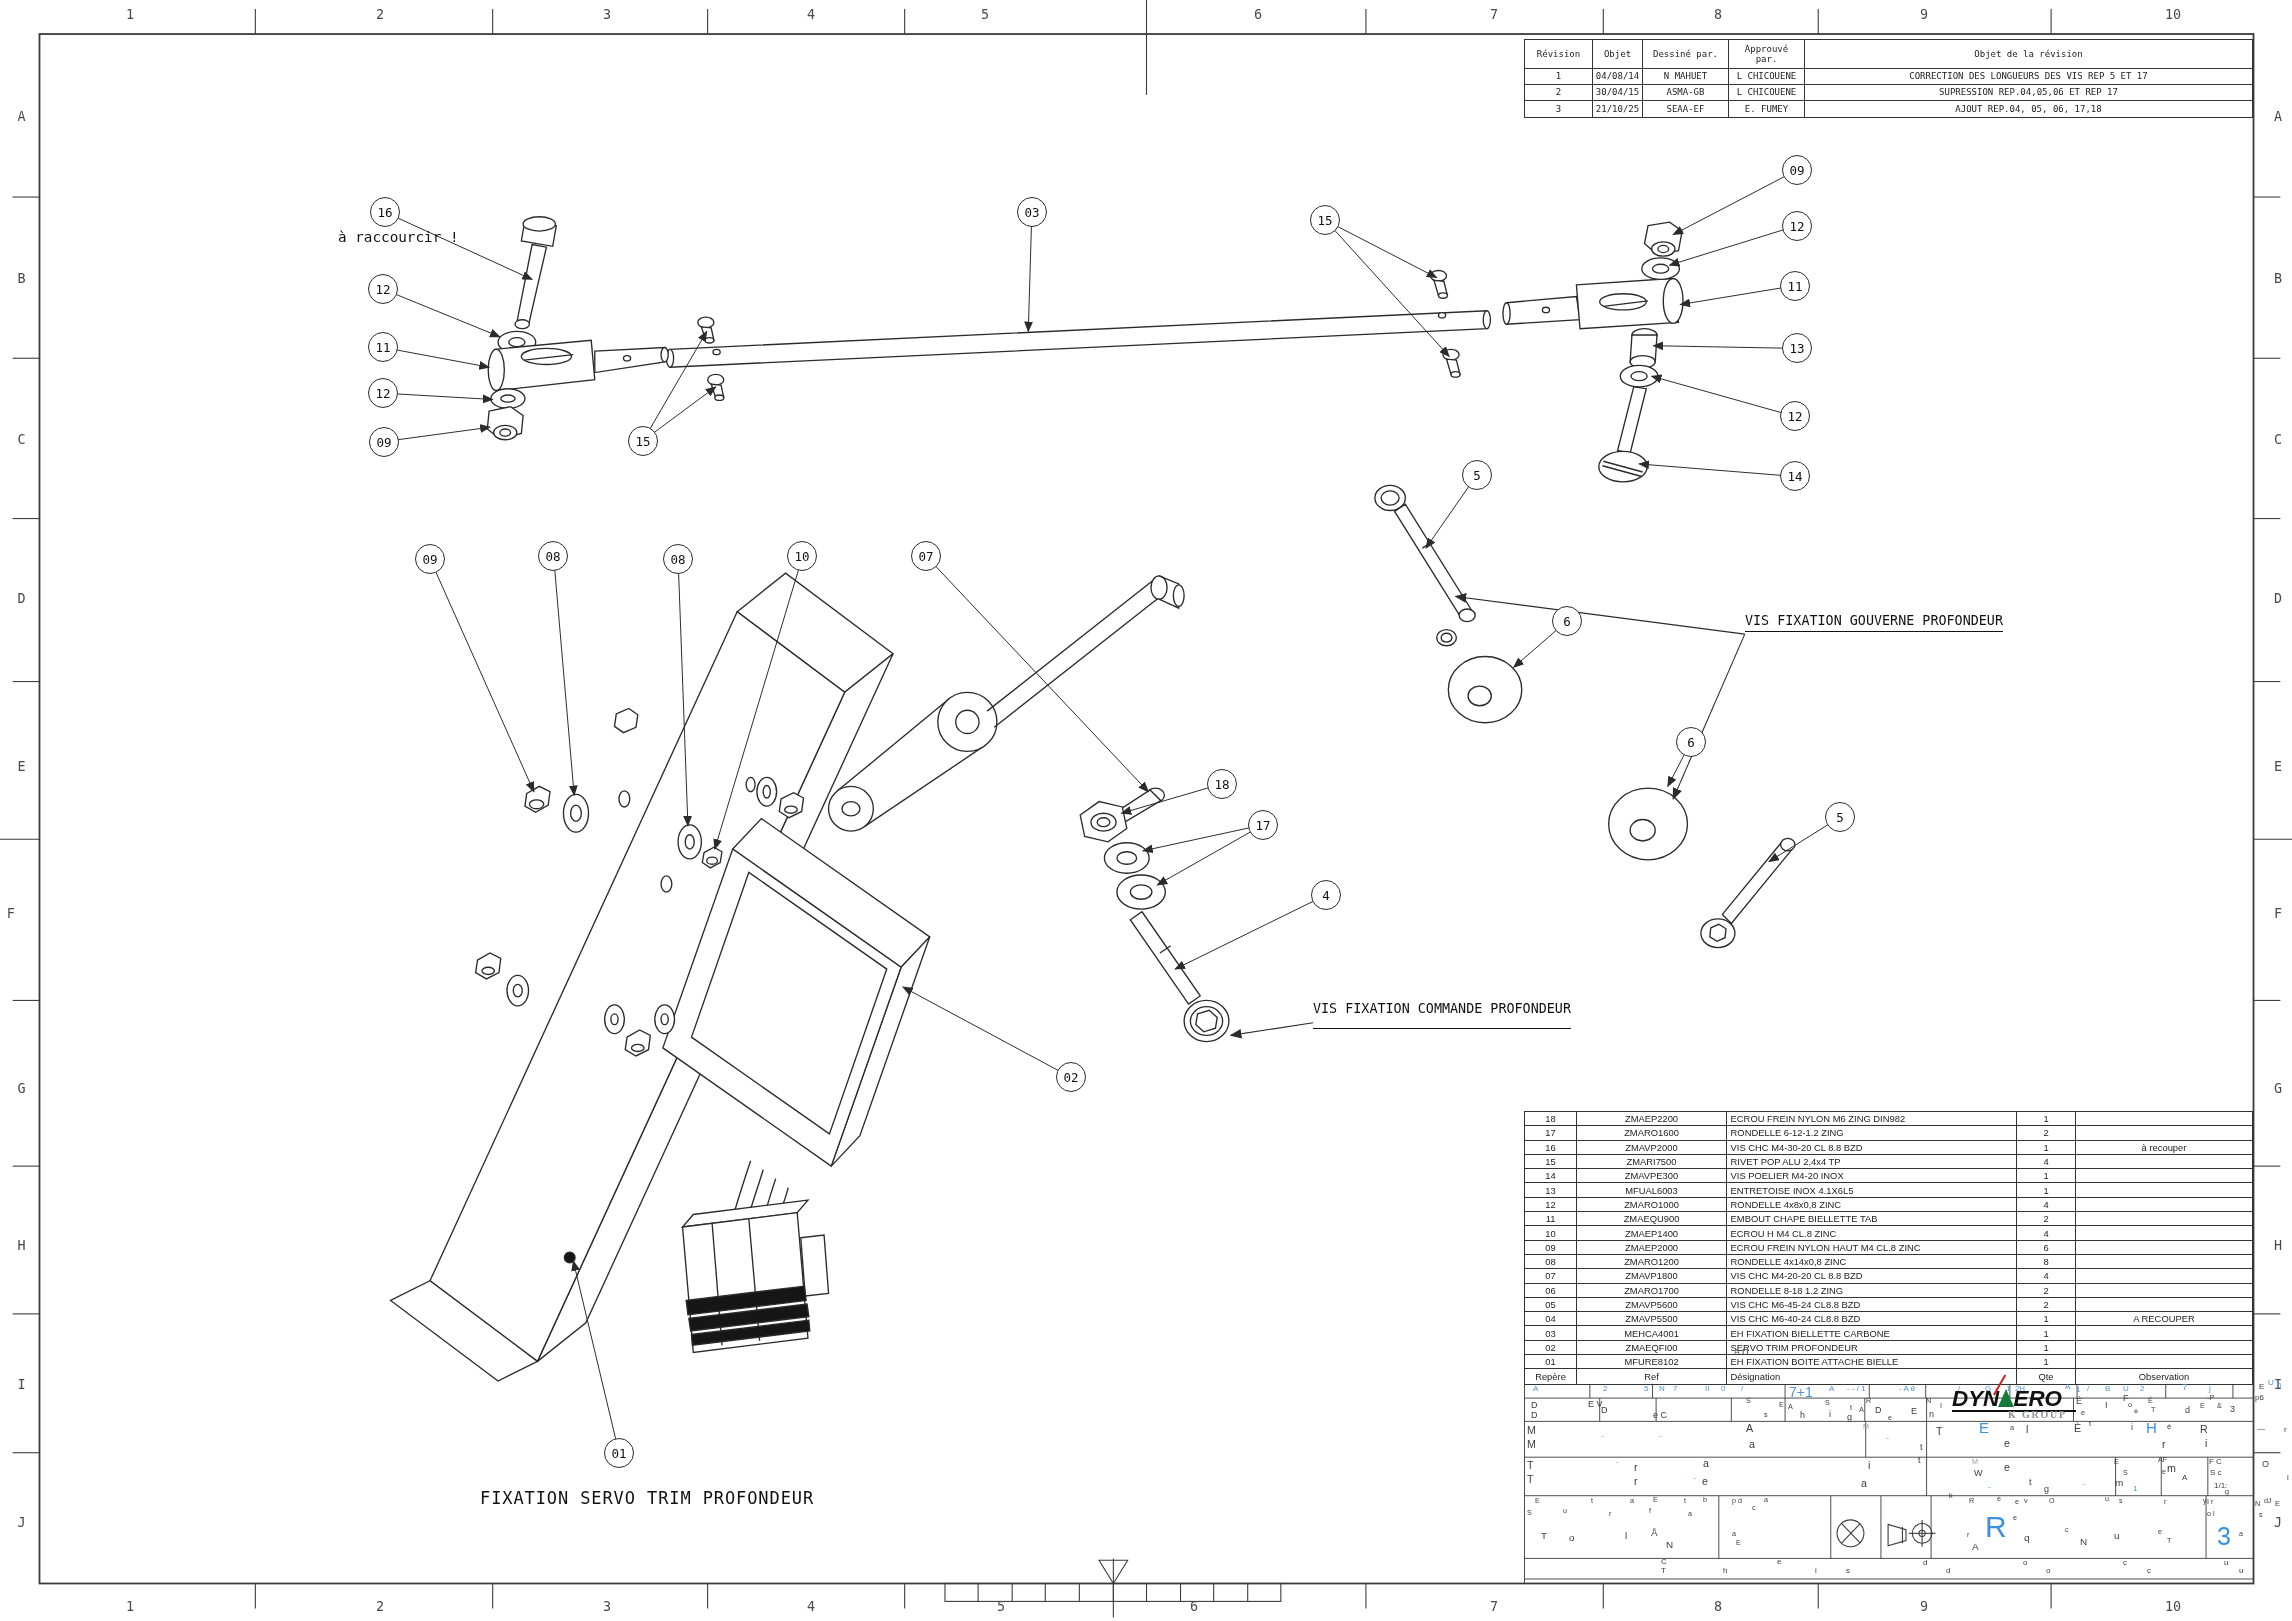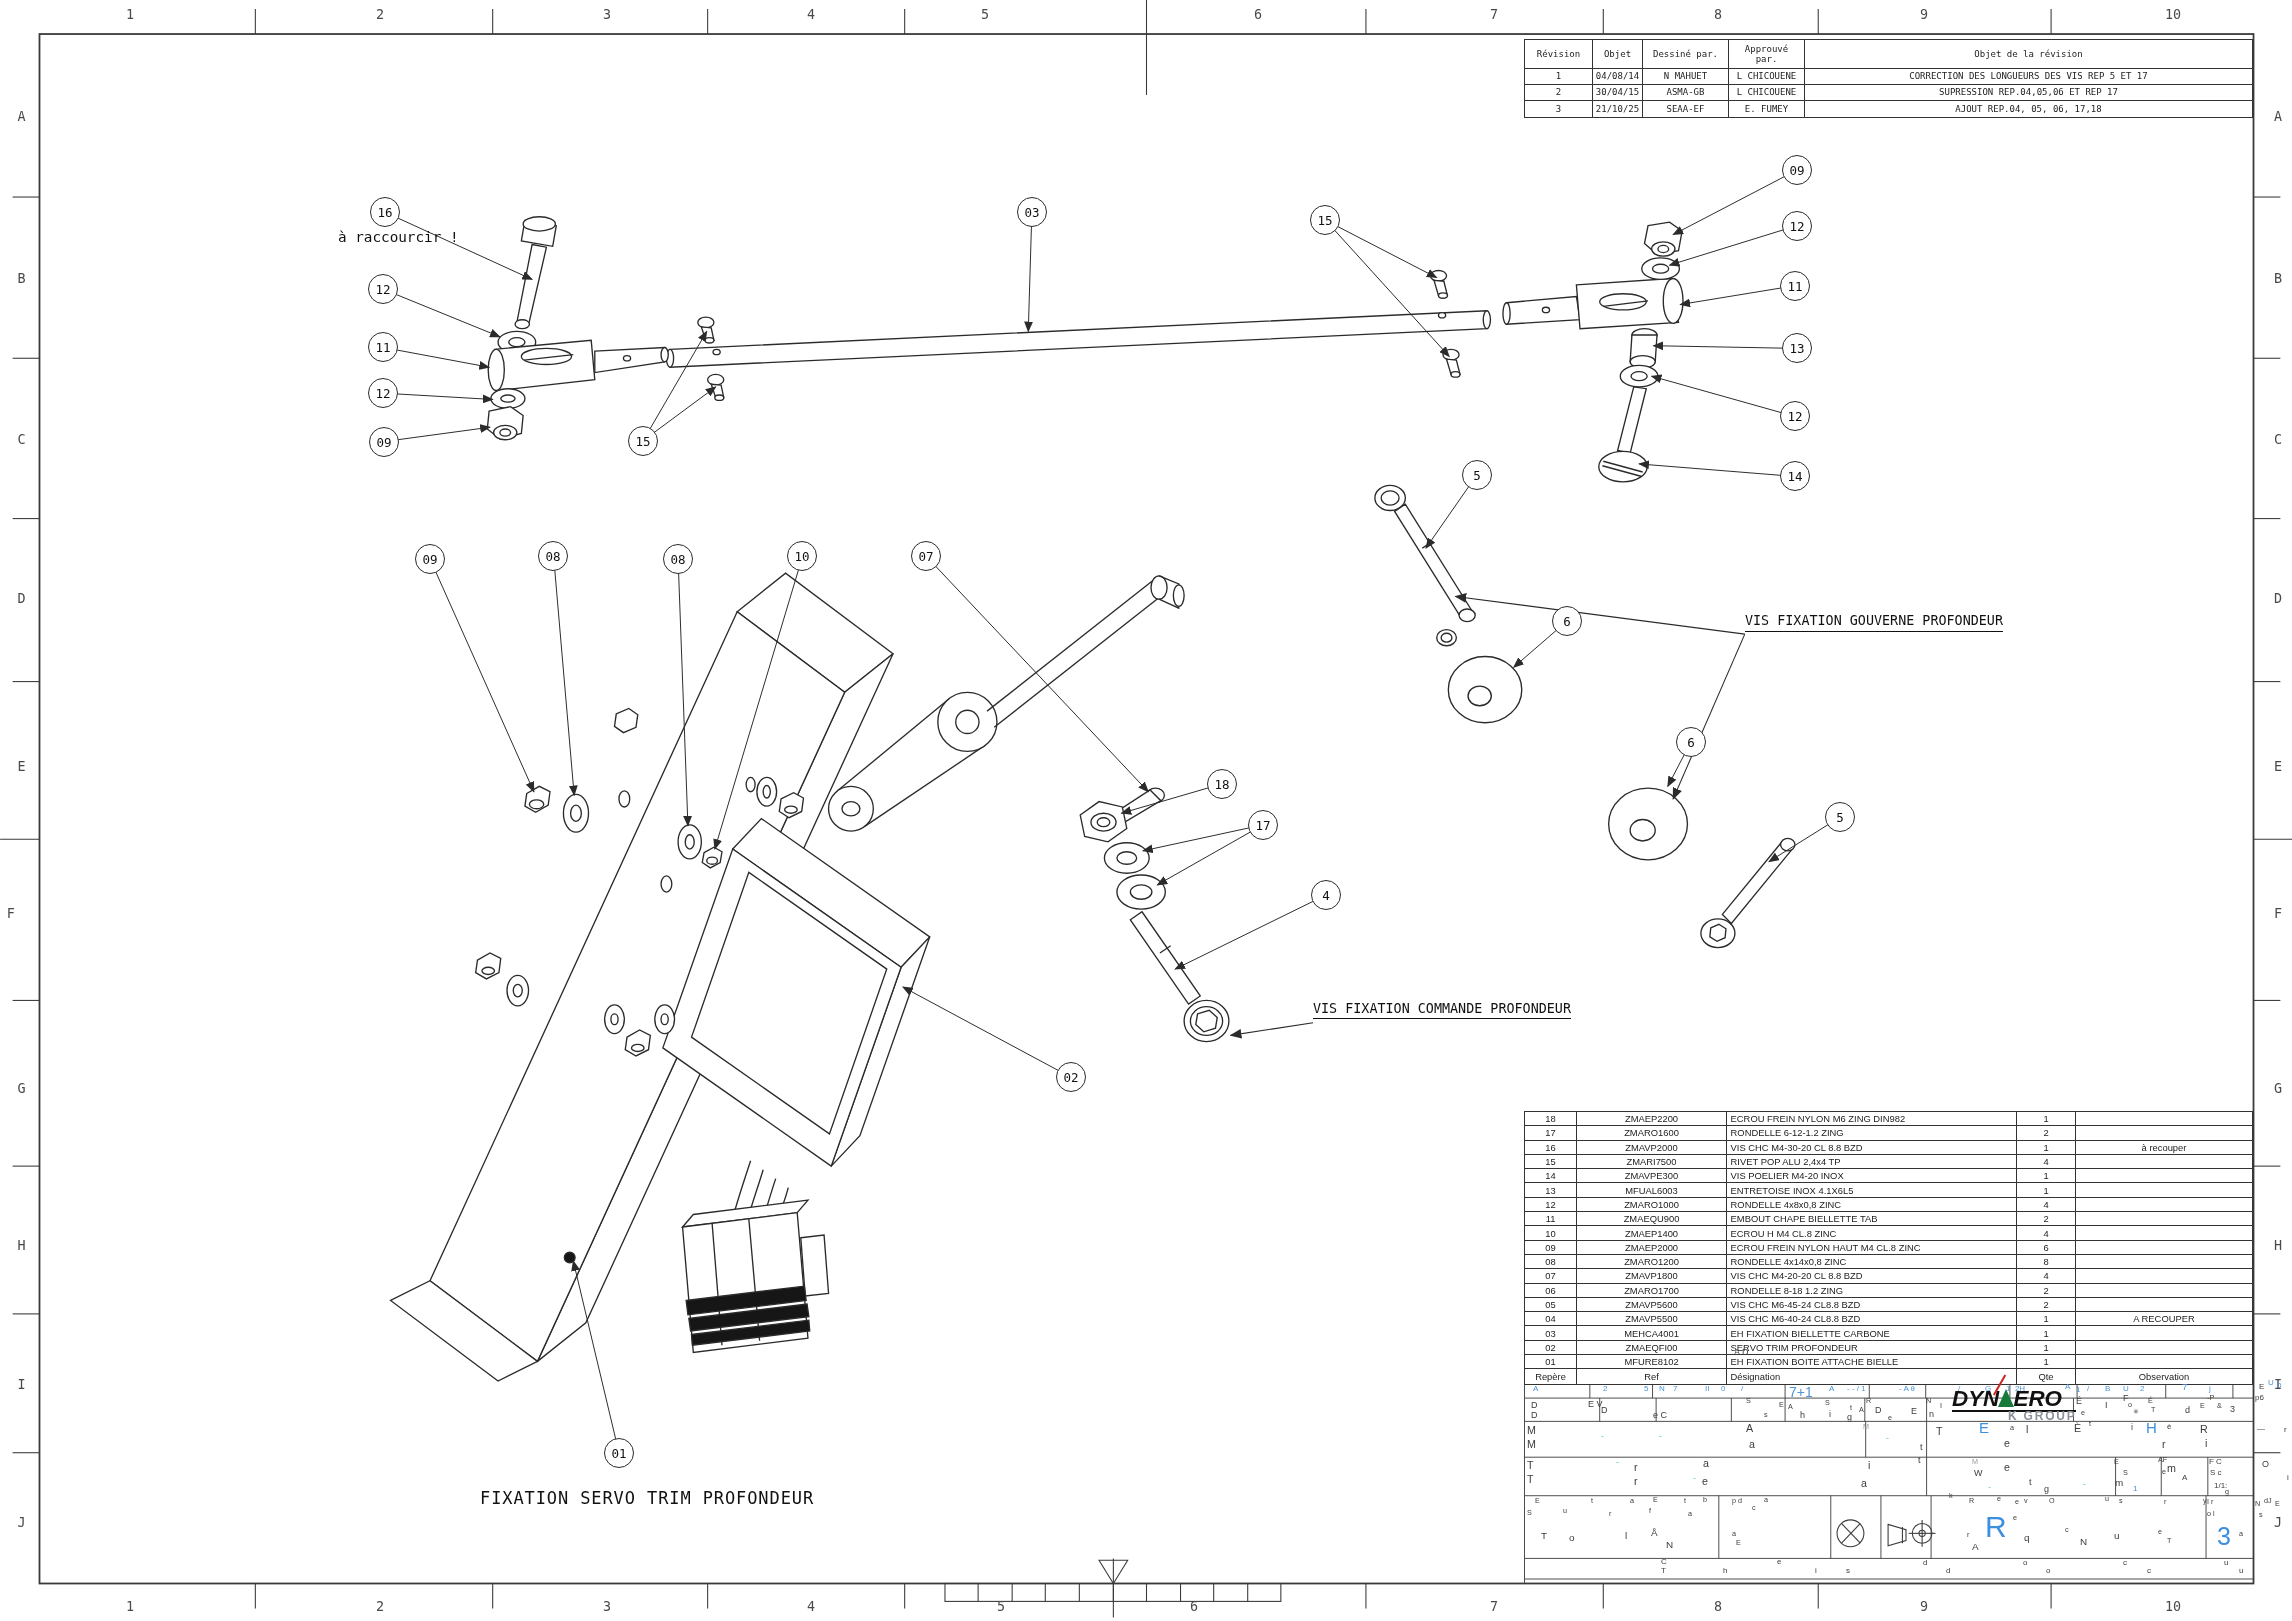--- a/index.html
+++ b/index.html
@@ -15,21 +15,21 @@
            font-family:"DejaVu Sans Mono",monospace;font-size:12.5px;color:#111;
            transform:translate(-50%,-50%);box-sizing:border-box;}
   
   #main-title{position:absolute;left:896px;top:50px;width:331px;text-align:center;
               font-family:"DejaVu Sans Mono",monospace;font-size:19.7px;letter-spacing:1.8px;
               line-height:25px;color:#111;}
   
   .annot{position:absolute;font-family:"DejaVu Sans Mono",monospace;color:#111;white-space:nowrap;}
   #annot-raccourcir{left:338px;top:229px;font-size:14.3px;}
   #annot-gouverne{left:1745px;top:613px;font-size:13.4px;border-bottom:1.3px solid #111;padding-bottom:2.7px;}
-  #annot-commande{left:1313px;top:1001px;font-size:13.4px;border-bottom:1.3px solid #111;padding-bottom:2px;}
+  #annot-commande{left:1313px;top:1001px;font-size:13.4px;border-bottom:1.3px solid #111;padding-bottom:12px;}
   #annot-servo{left:480px;top:1488px;font-size:17px;letter-spacing:0.9px;}
   
   #rev-table{position:absolute;left:1524px;top:39px;width:729px;display:grid;
              grid-template-columns:68px 50px 86px 76px 1fr;grid-template-rows:29px 16px 16px 16px;
              border:0.9px solid #333;box-sizing:border-box;background:#fff;
              font-family:"DejaVu Sans Mono",monospace;font-size:9px;}
   #rev-table .c{border-right:0.9px solid #333;border-bottom:0.9px solid #333;display:flex;
                 align-items:center;justify-content:center;text-align:center;white-space:pre-line;
                 overflow:hidden;line-height:1.15;}
   #rev-table .c:nth-child(5n){border-right:none;}
@@ -54,22 +54,22 @@
   .frag.B{color:#3d8fe0;}
   
   #logo{position:absolute;left:1952px;top:1388px;width:124px;
         font-family:"Liberation Sans",sans-serif;font-style:italic;font-weight:bold;
         font-size:22.4px;color:#111;border-bottom:2.2px solid #111;line-height:22.4px;white-space:nowrap;}
   #logo .tri{display:inline-block;width:0;height:0;border-left:8px solid transparent;
              border-right:8px solid transparent;border-bottom:18px solid #157a3a;
              position:relative;top:0.9px;margin:0 -0.9px;}
   #logo .red{position:absolute;left:36px;top:-3.6px;width:23px;height:1.8px;background:#c22;
              transform:rotate(-60deg);}
-  #logo-sub{position:absolute;left:2008px;top:1409px;font-size:12px;letter-spacing:1.8px;color:#8a9098;
-            font-family:Liberation Sans, sans-serif;font-weight:bold;}
+  #logo-sub{position:absolute;left:2008px;top:1409px;font-size:10px;letter-spacing:1.8px;color:#8a9098;
+            font-family:Liberation Serif, serif;font-weight:bold;}
 </style>
 </head>
 <body>
 
 <div id="sheet">
 
 <svg id="art" width="2293" height="1622" viewBox="0 0 2560 1811">
   <defs>
     <marker id="arr" markerWidth="11" markerHeight="9" refX="10" refY="4.5" orient="auto">
       <path d="M0,0 L11,4.5 L0,9 Z" fill="#2b2b2b"></path>

